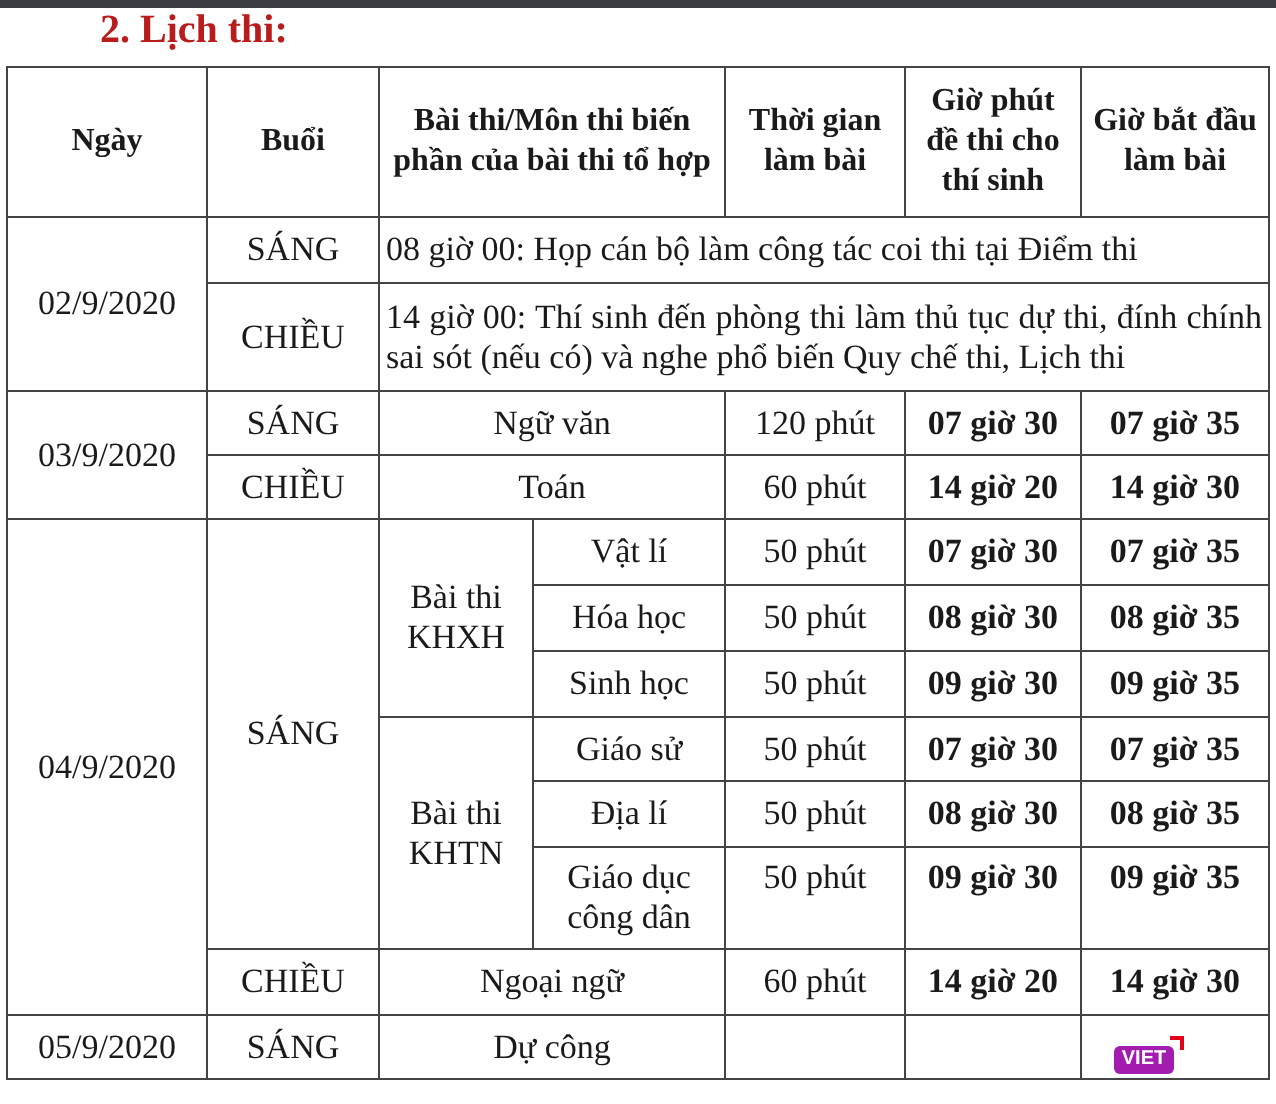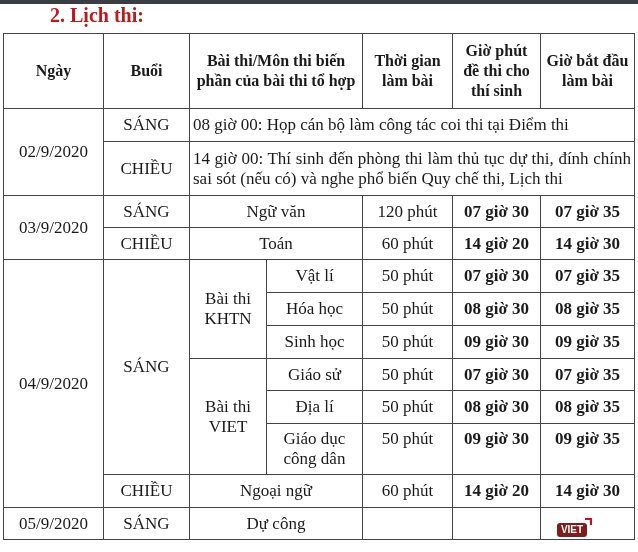--- a/index.html
+++ b/index.html
@@ -5,21 +5,21 @@
   html, body { margin:0; padding:0; }
   body { width:638px; height:552px; background:#ffffff; position:relative; overflow:hidden; font-family:"Liberation Serif", "DejaVu Serif", serif; color:#1a1a1a; }
   .topbar { position:absolute; left:0; top:0; width:638px; height:4px; background:#3a3d42; }
   .heading { position:absolute; left:50px; top:4px; font-size:20px; font-weight:bold; color:#b91c1c; }
   .tbl { position:absolute; left:3px; top:33px; border-collapse:collapse; table-layout:fixed; }
   .tbl td { border:1px solid #444; text-align:center; vertical-align:middle; padding:0 3px; font-size:17px; line-height:20px; }
   .tbl td.hdr { font-weight:bold; font-size:16px; line-height:20px; }
   .tbl td.b { font-weight:bold; }
   .tbl td.l { text-align:left; }
   .tbl td.j { text-align:justify; text-align-last:left; }
-  .logo { position:absolute; left:557px; top:523px; width:30px; height:14px; background:#7f1d1d; border-radius:3px; color:#fff; font-family:"Liberation Sans", sans-serif; font-weight:bold; font-size:10px; line-height:14px; text-align:center; }
+  .logo { position:absolute; left:557px; top:523px; width:30px; height:14px; background:#a21caf; border-radius:3px; color:#fff; font-family:"Liberation Sans", sans-serif; font-weight:bold; font-size:10px; line-height:14px; text-align:center; }
   .logo:after { content:""; position:absolute; right:-5px; top:-5px; width:5px; height:5px; border-top:2px solid #e3001b; border-right:2px solid #e3001b; }
 </style>
 </head>
 <body>
 
 <div class="topbar"></div>
 <div class="heading">2. Lịch thi:</div>
 
 <table class="tbl">
   <colgroup>
@@ -63,41 +63,41 @@
     <td>CHIỀU</td>
     <td colspan="2">Toán</td>
     <td>60 phút</td>
     <td class="b">14 giờ 20</td>
     <td class="b">14 giờ 30</td>
   </tr>
 
   <tr style="height:33px">
     <td rowspan="7">04/9/2020</td>
     <td rowspan="6">SÁNG</td>
-    <td rowspan="3">Bài thi KHTN</td>
+    <td rowspan="3">Bài thi KHXH</td>
     <td>Vật lí</td>
     <td>50 phút</td>
     <td class="b">07 giờ 30</td>
     <td class="b">07 giờ 35</td>
   </tr>
   <tr style="height:33px">
     <td>Hóa học</td>
     <td>50 phút</td>
     <td class="b">08 giờ 30</td>
     <td class="b">08 giờ 35</td>
   </tr>
   <tr style="height:33px">
     <td>Sinh học</td>
     <td>50 phút</td>
     <td class="b">09 giờ 30</td>
     <td class="b">09 giờ 35</td>
   </tr>
 
   <tr style="height:32px">
-    <td rowspan="3">Bài thi VIET</td>
+    <td rowspan="3">Bài thi KHTN</td>
     <td>Giáo sử</td>
     <td>50 phút</td>
     <td class="b">07 giờ 30</td>
     <td class="b">07 giờ 35</td>
   </tr>
   <tr style="height:33px">
     <td>Địa lí</td>
     <td>50 phút</td>
     <td class="b">08 giờ 30</td>
     <td class="b">08 giờ 35</td>

